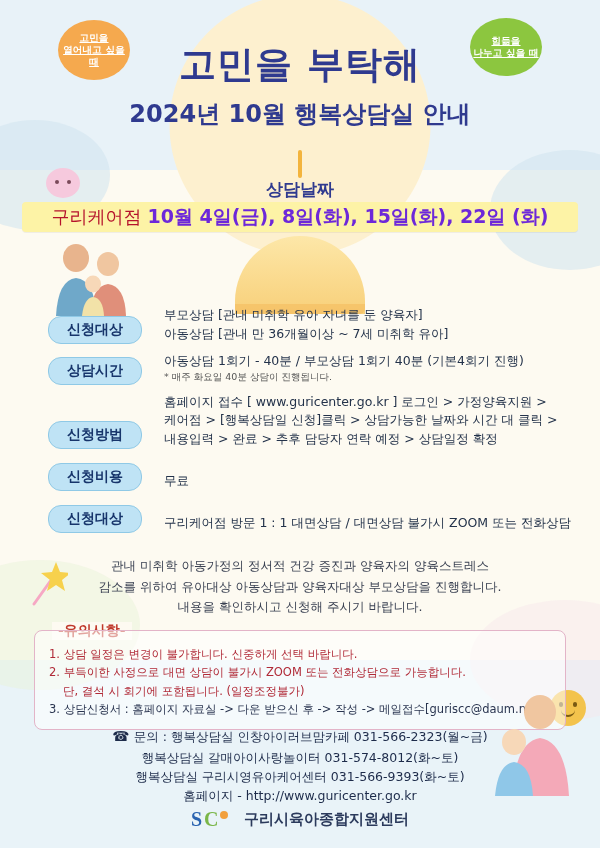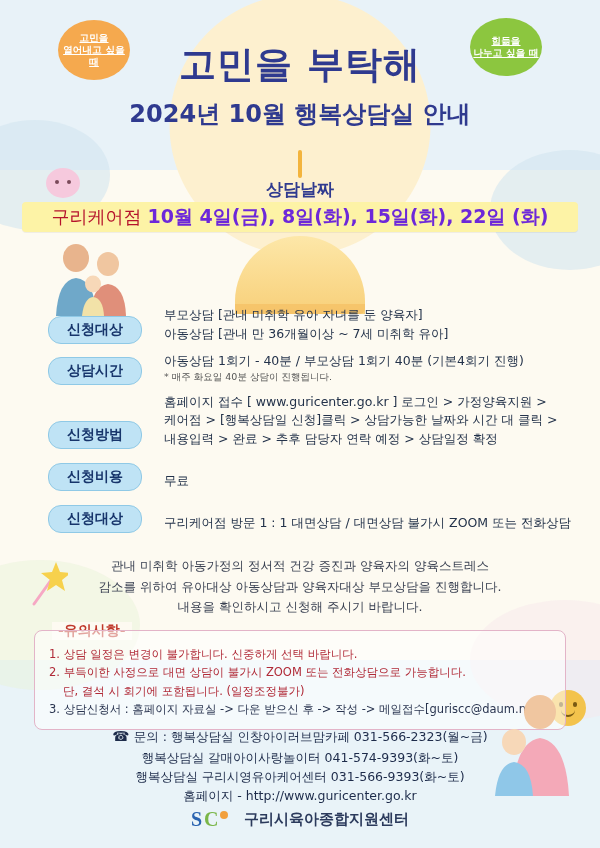--- a/index.html
+++ b/index.html
@@ -228,21 +228,21 @@
       <span class="sub">단, 결석 시 회기에 포함됩니다. (일정조정불가)</span>
     </div>
     <div class="notice-item dark">3. 상담신청서 : 홈페이지 자료실 -&gt; 다운 받으신 후 -&gt; 작성 -&gt; 메일접수[guriscc@daum.net]</div>
   </div>
 
   <div class="contact">
     <div>
       <span class="ico">☎</span>
       <span>문의 : 행복상담실 인창아이러브맘카페 031-566-2323(월~금)</span>
     </div>
-    <div>행복상담실 갈매아이사랑놀이터 041-574-9393(화~토)</div>
+    <div>행복상담실 갈매아이사랑놀이터 031-574-8012(화~토)</div>
     <div>행복상담실 구리시영유아케어센터 031-566-9393(화~토)</div>
     <div>홈페이지 -  http://www.guricenter.go.kr</div>
   </div>
 
   <svg style="position:absolute;right:18px;bottom:52px;width:120px;height:110px;" viewBox="0 0 120 110">
     <ellipse cx="78" cy="26" rx="16" ry="17" fill="#f0c6a0"></ellipse>
     <path d="M50 110 Q53 56 78 52 Q104 56 107 110 Z" fill="#f4a9b8"></path>
     <ellipse cx="52" cy="56" rx="12" ry="13" fill="#f7d8b8"></ellipse>
     <path d="M33 110 Q36 78 52 76 Q69 78 71 110 Z" fill="#8fc7e8"></path>
   </svg>

